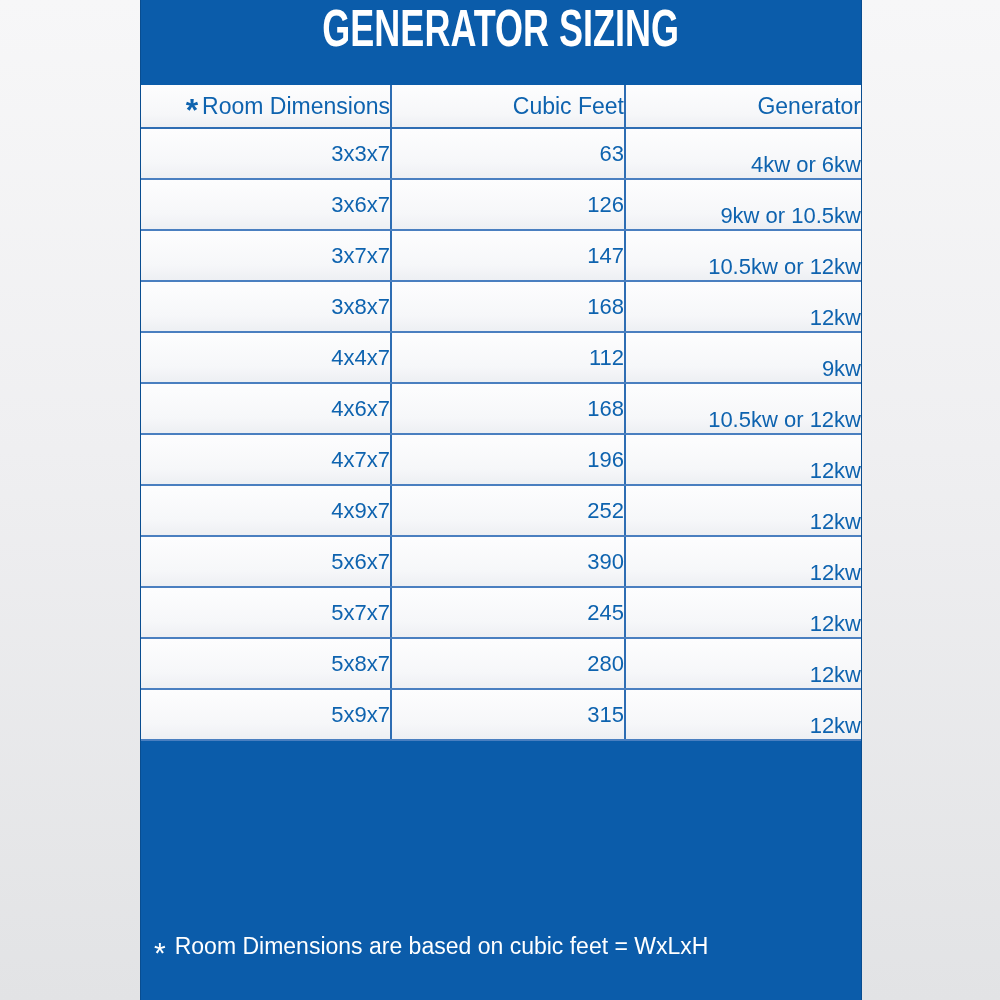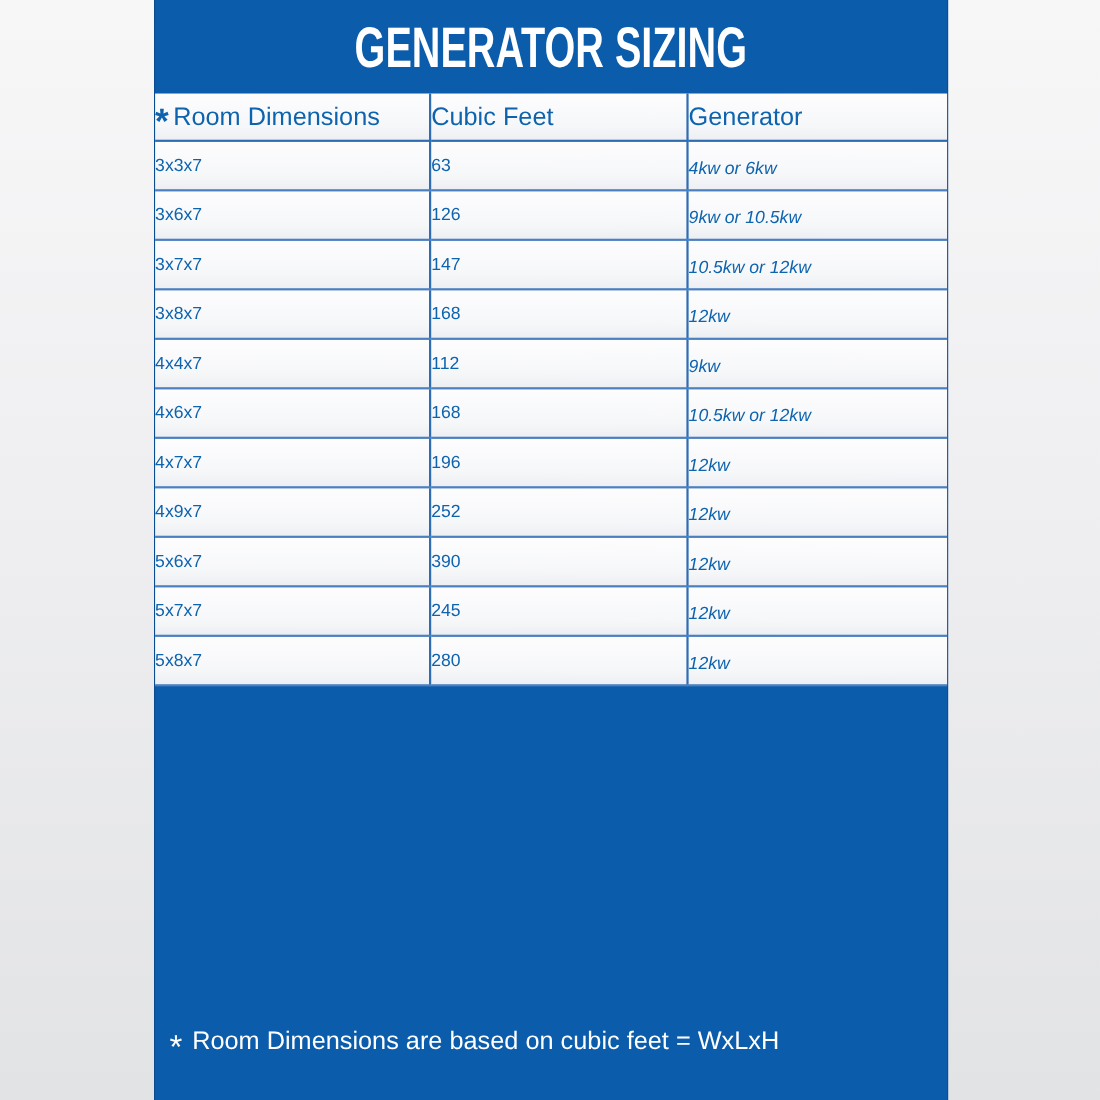--- a/index.html
+++ b/index.html
@@ -19,21 +19,20 @@
     left: 141px;
     top: 0;
     width: 720px;
     height: 1000px;
     background: #0b5caa;
     box-shadow: 1px 0 0 #094d90, -1px 0 0 #094d90;
   }
   .title-bar {
     height: 85px;
     display: flex;
-    align-items: center;
     justify-content: center;
   }
   .title {
     color: #ffffff;
     font-weight: bold;
     font-size: 50px;
     letter-spacing: 0px;
     transform: scaleX(0.72) scaleY(1.04);
     white-space: nowrap;
   }
@@ -41,42 +40,41 @@
     width: 720px;
     border-collapse: collapse;
     table-layout: fixed;
   }
   table.sizing col.c1 { width: 250px; }
   table.sizing col.c2 { width: 234px; }
   table.sizing col.c3 { width: 236px; }
   table.sizing th, table.sizing td {
     border: 2px solid #2e6db3;
     border-top: none;
-    text-align: left;
+    text-align: right;
     color: #0e63af;
     background: linear-gradient(180deg, #fdfdfe 0%, #f6f7f9 70%, #edeff3 100%);
     box-sizing: border-box;
     padding: 0;
     vertical-align: middle;
   }
   table.sizing th:first-child, table.sizing td:first-child { border-left: none; }
   table.sizing th:last-child,  table.sizing td:last-child  { border-right: none; }
   table.sizing th {
     height: 43px;
     font-size: 23px;
     font-weight: normal;
   }
   table.sizing td {
     height: 45px;
-    font-size: 16px;
+    font-size: 22px;
     border-bottom: 2px solid #4a7fc0;
   }
   table.sizing td.gen {
-    padding-top: 6px;
-    font-style: italic;
+    padding-top: 23px;
   }
   .hdr-ast {
     font-size: 32px;
     font-weight: bold;
     vertical-align: -2px;
     line-height: 0;
     position: relative;
     top: 5px;
     margin-right: 4px;
   }
@@ -173,20 +171,25 @@
         <tr>
           <td>5x7x7</td>
           <td>245</td>
           <td class="gen">12kw</td>
         </tr>
         <tr>
           <td>5x8x7</td>
           <td>280</td>
           <td class="gen">12kw</td>
         </tr>
+        <tr>
+          <td>5x9x7</td>
+          <td>315</td>
+          <td class="gen">12kw</td>
+        </tr>
       </tbody>
   </table>
 
   <div class="footer">
     <span class="foot-ast">*</span>
     <span>Room Dimensions are based on cubic feet = WxLxH</span>
   </div>
 
 </div>
 

